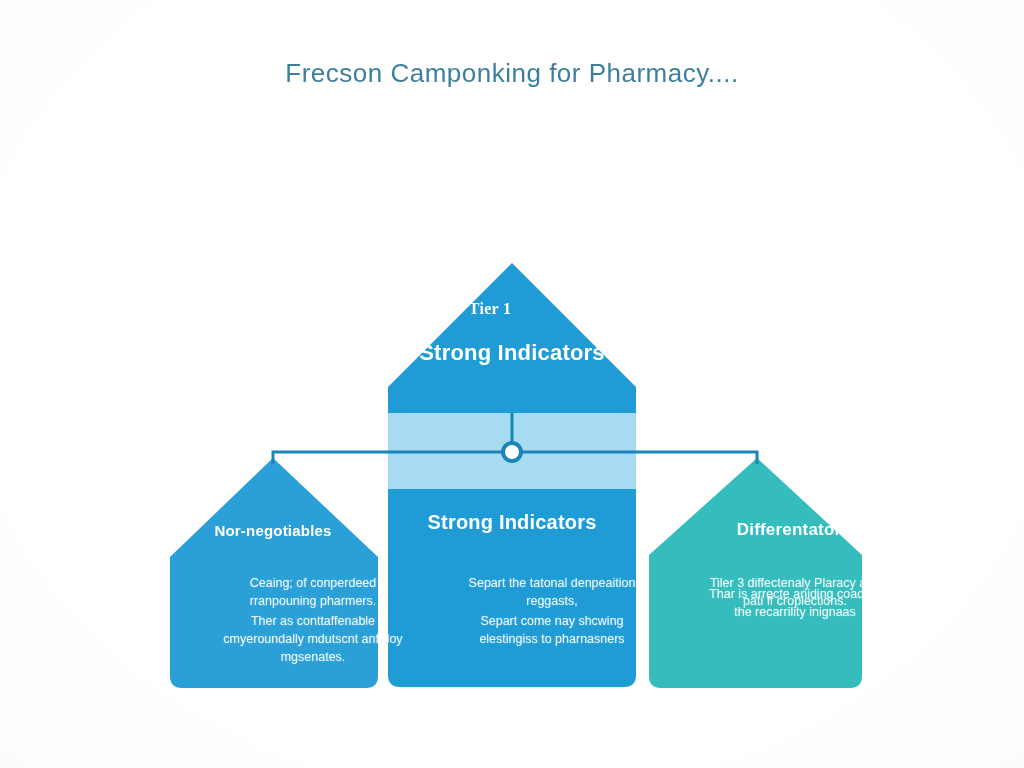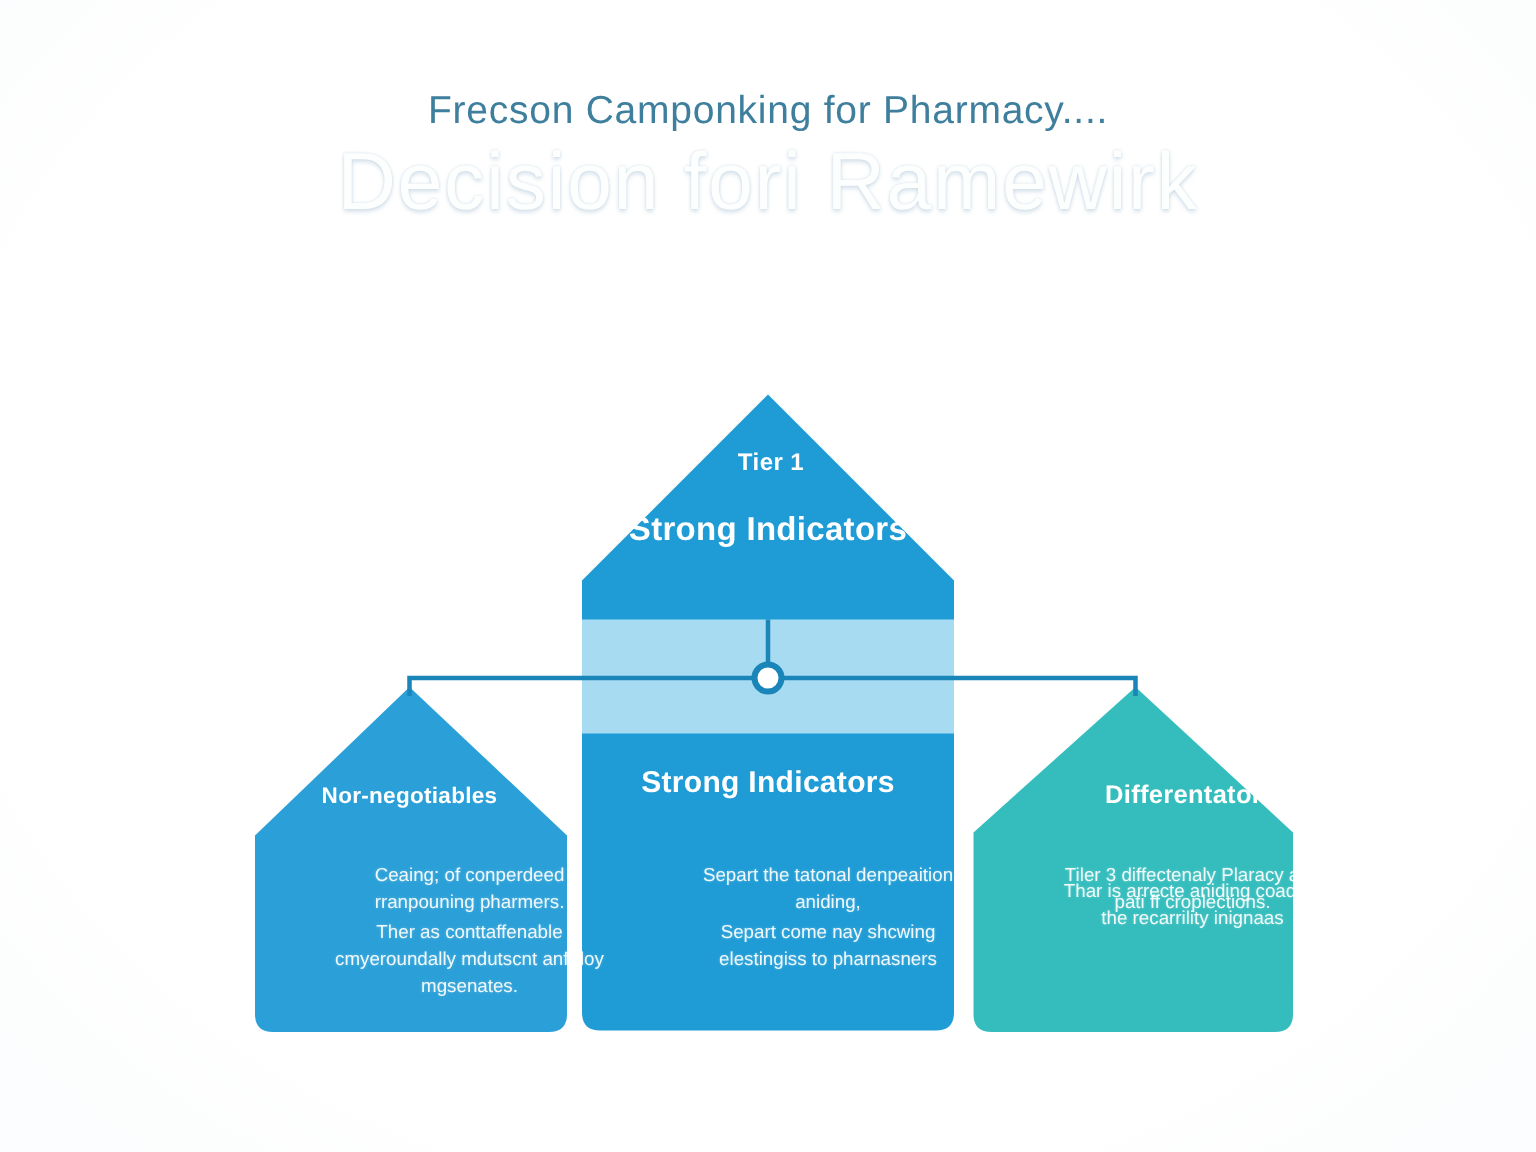--- a/index.html
+++ b/index.html
@@ -43,45 +43,44 @@
     text-shadow:0 0 2px rgba(255,255,255,.30);
     margin-left:40px;
   }
 </style>
 </head>
 <body>
 
 <div class="stage">
 
   <div class="title">Frecson Camponking for Pharmacy....</div>
-  <div class="ghost-title">Decision fori Ramewirk</div>
 
   <svg class="diagram" width="1024" height="768" viewBox="0 0 1024 768">
 
     <path d="M512 263 L636 387 L636 675 Q636 687 624 687 L400 687 Q388 687 388 675 L388 387 Z" fill="#1f9cd6"></path>
 
     <rect x="388" y="413" width="248" height="76" fill="#a7dbf2"></rect>
 
     <path d="M273 458 L378 557 L378 676 Q378 688 366 688 L182 688 Q170 688 170 676 L170 557 Z" fill="#2ba0d8"></path>
 
     <path d="M757 458 L862 555 L862 676 Q862 688 850 688 L661 688 Q649 688 649 676 L649 555 Z" fill="#35bdbd"></path>
 
     <path d="M273 464 L273 452 L757 452 L757 464 M512 413 L512 443" fill="none" stroke-width="3" stroke="#1a85b8"></path>
 
     <circle cx="512" cy="452" r="9" fill="#ffffff" stroke-width="4" stroke="#1a85b8"></circle>
   </svg>
 
-  <div class="shape-text tier-label" style="left:439px;top:300px;width:150px;">Tier 1</div>
+  <div class="shape-text tier-label" style="left:415px;top:300px;width:150px;font-family:Liberation Serif, serif;">Tier 1</div>
   <div class="shape-text big-heading" style="left:412px;top:340px;width:200px;">Strong Indicators</div>
 
   <div class="shape-text small-heading" style="left:180px;top:522px;width:186px;">Nor-negotiables</div>
   <div class="shape-text body-text" style="left:179px;top:575px;width:188px;">Ceaing; of conperdeed rranpouning pharmers.</div>
   <div class="shape-text body-text" style="left:179px;top:613px;width:188px;">Ther as conttaffenable cmyeroundally mdutscnt anf doy mgsenates.</div>
 
   <div class="shape-text mid-heading" style="left:412px;top:511px;width:200px;">Strong Indicators</div>
-  <div class="shape-text body-text" style="left:415px;top:575px;width:194px;">Separt the tatonal denpeaition aniding,</div>
+  <div class="shape-text body-text" style="left:415px;top:575px;width:194px;">Separt the tatonal denpeaition reggasts,</div>
   <div class="shape-text body-text" style="left:415px;top:613px;width:194px;">Separt come nay shcwing elestingiss to pharnasners</div>
 
   <div class="shape-text right-heading" style="left:659px;top:520px;width:192px;text-align:right;">Differentators</div>
   <div class="shape-text body-text" style="left:659px;top:575px;width:192px;">Tiler 3 diffectenaly Plaracy and pati ff croplections.</div>
   <div class="shape-text body-text" style="left:659px;top:586px;width:192px;">Thar is arrecte aniding coading the recarrility inignaas</div>
 
 </div>
 
 </body></html>

